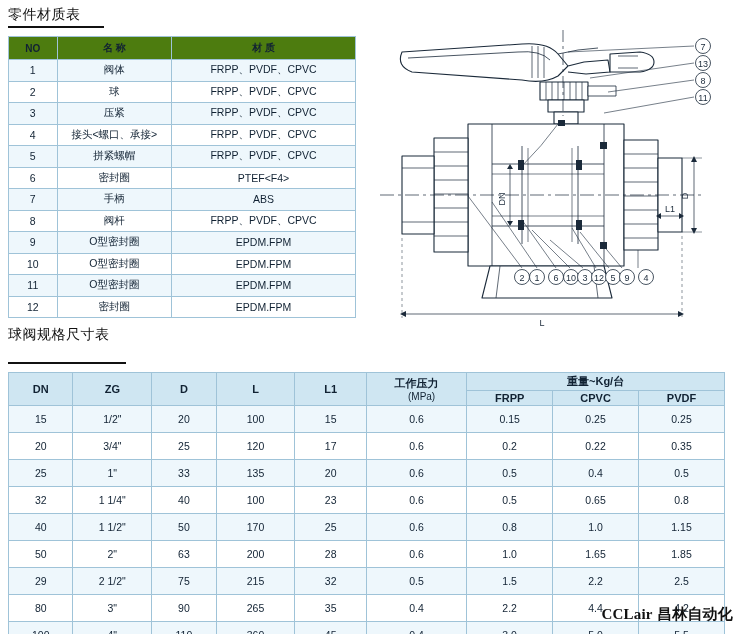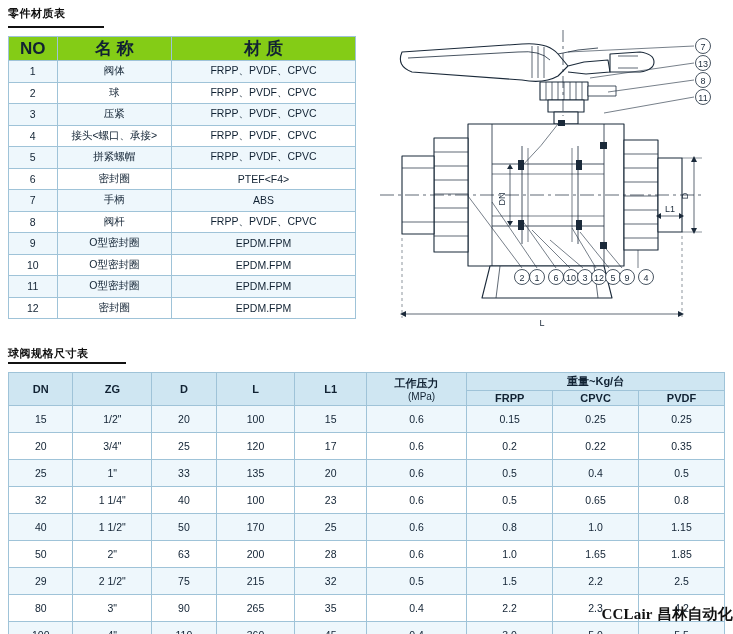--- a/index.html
+++ b/index.html
@@ -5,54 +5,54 @@
   html,body{margin:0;padding:0;}
   body{
     width:733px;height:634px;
     background:#ffffff;
     font-family:"Liberation Sans","DejaVu Sans",sans-serif;
     color:#1a1a2e;
     position:relative;
     overflow:hidden;
   }
   .section-title{
-    font-size:11px;font-weight:bold;color:#111;
+    font-size:14px;font-weight:normal;color:#111;
     letter-spacing:0.5px;
   }
   
   #title1{position:absolute;left:8px;top:6px;}
   #title1-rule{position:absolute;left:8px;top:26px;width:96px;height:2px;background:#111;}
   
   #mat-table{
     position:absolute;left:8px;top:36px;width:348px;
     border-collapse:collapse;
     font-size:10.5px;
   }
   #mat-table th,#mat-table td{
     border:1px solid #9fc3d8;
     text-align:center;
     height:20.5px;
     padding:0 2px;
     color:#123;
   }
   #mat-table thead th{
-    background:#84cc16;
+    background:#4d7c0f;
     font-weight:bold;
-    font-size:17px;
+    font-size:10px;
     height:22px;
     margin-left:8px;
   }
   #mat-table tbody tr:nth-child(odd){background:#eef7fc;}
   #mat-table tbody tr:nth-child(even){background:#ffffff;}
   #mat-table col.c-no{width:14%;}
   #mat-table col.c-name{width:33%;}
   #mat-table col.c-mat{width:53%;}
 
   
-  #title2{position:absolute;left:8px;top:346px;}
+  #title2{position:absolute;left:8px;top:326px;}
   #title2-rule{position:absolute;left:8px;top:362px;width:118px;height:2px;background:#111;}
 
   
   #spec-table{
     position:absolute;left:8px;top:372px;width:717px;
     border-collapse:collapse;
     font-size:10.5px;
   }
   #spec-table th,#spec-table td{
     border:1px solid #9fc3d8;
@@ -461,21 +461,21 @@
       <td>2.5</td>
     </tr>
     <tr>
       <td>80</td>
       <td>3"</td>
       <td>90</td>
       <td>265</td>
       <td>35</td>
       <td>0.4</td>
       <td>2.2</td>
-      <td>2.3</td>
+      <td>4.4</td>
       <td>4.2</td>
     </tr>
     <tr>
       <td>100</td>
       <td>4"</td>
       <td>110</td>
       <td>360</td>
       <td>45</td>
       <td>0.4</td>
       <td>3.0</td>

